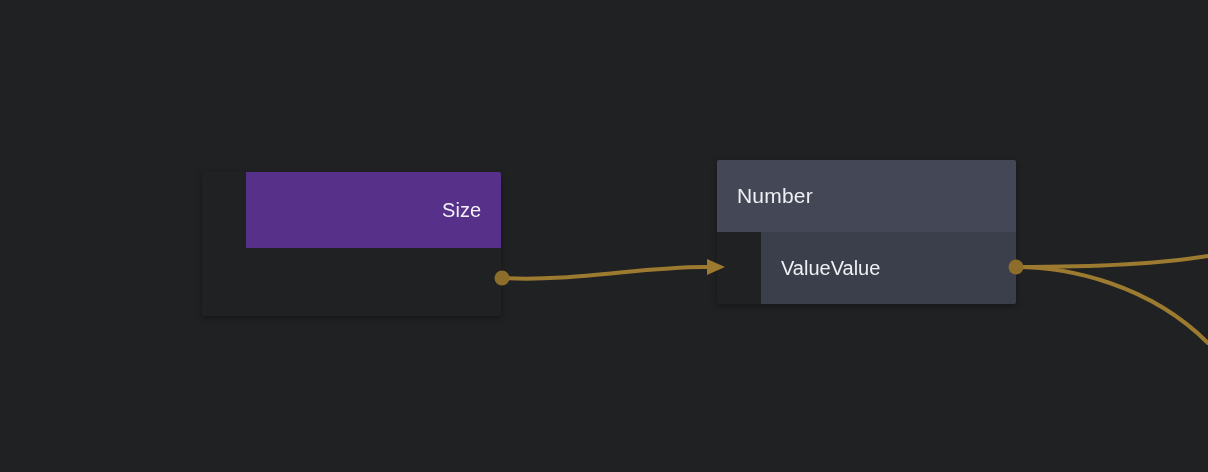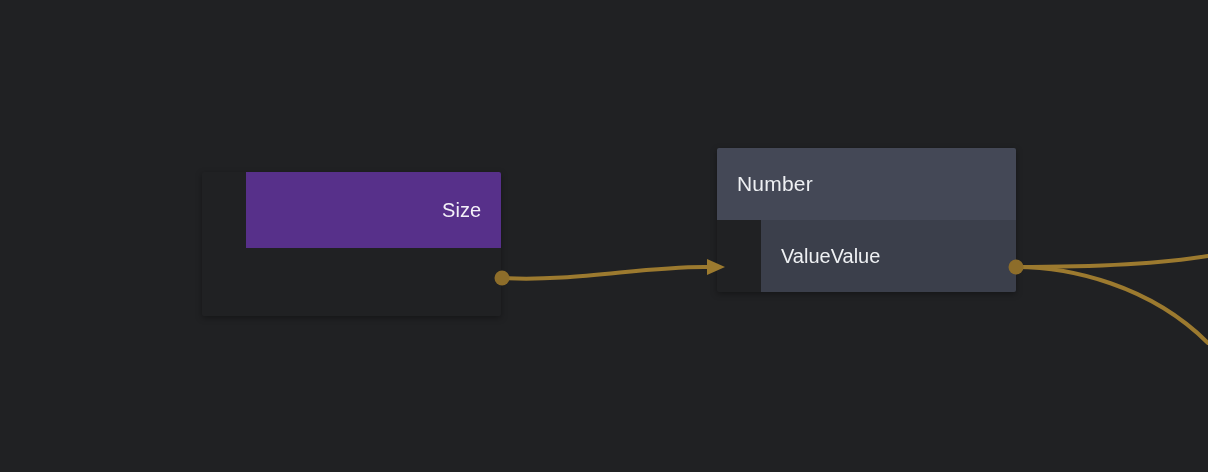--- a/index.html
+++ b/index.html
@@ -55,21 +55,21 @@
     background: #5f3999;
     color: #f3f0f8;
   }
   .node-component-inputs .node-body {
     height: 76px;
     background: #57308a;
     color: #f3f0f8;
     justify-content: flex-end;
   }
   
-  .node-number { left: 717px; top: 148px; }
+  .node-number { left: 717px; top: 160px; }
   .node-number .node-header {
     height: 72px;
     background: #444856;
     color: #eef0f3;
   }
   .node-number .node-body {
     height: 72px;
     background: #3b3f4b;
     color: #eef0f3;
   }

